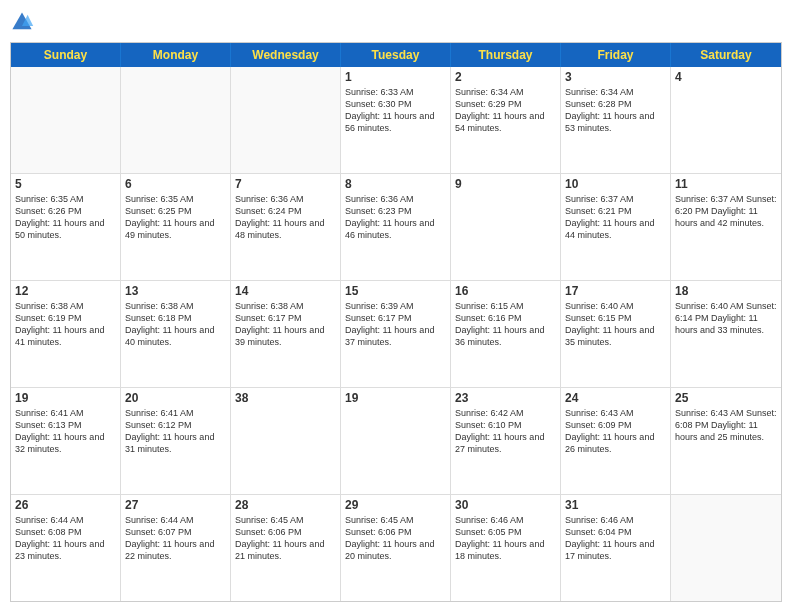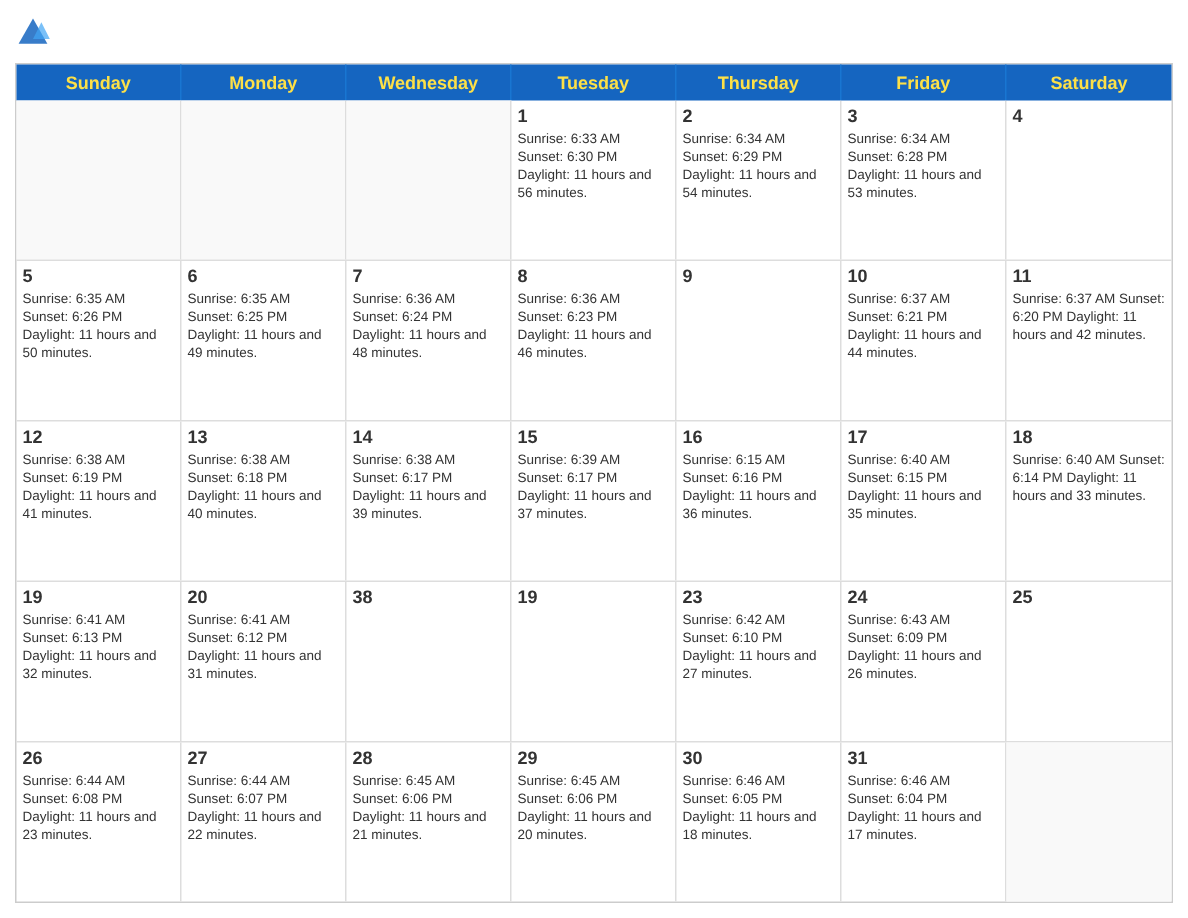--- a/index.html
+++ b/index.html
@@ -278,20 +278,23 @@
 Daylight: 11 hours and 27 minutes.</div>
           </div>
           <div class="cal-cell">
             <span class="day-num">24</span>
             <div class="cell-info">Sunrise: 6:43 AM
 Sunset: 6:09 PM
 Daylight: 11 hours and 26 minutes.</div>
           </div>
           <div class="cal-cell">
             <span class="day-num">25</span>
+            <div class="cell-info">Sunrise: 6:43 AM
+Sunset: 6:08 PM
+Daylight: 11 hours and 25 minutes.</div>
           </div>
         </div>
         <div class="cal-row">
           <div class="cal-cell">
             <span class="day-num">26</span>
             <div class="cell-info">Sunrise: 6:44 AM
 Sunset: 6:08 PM
 Daylight: 11 hours and 23 minutes.</div>
           </div>
           <div class="cal-cell">

